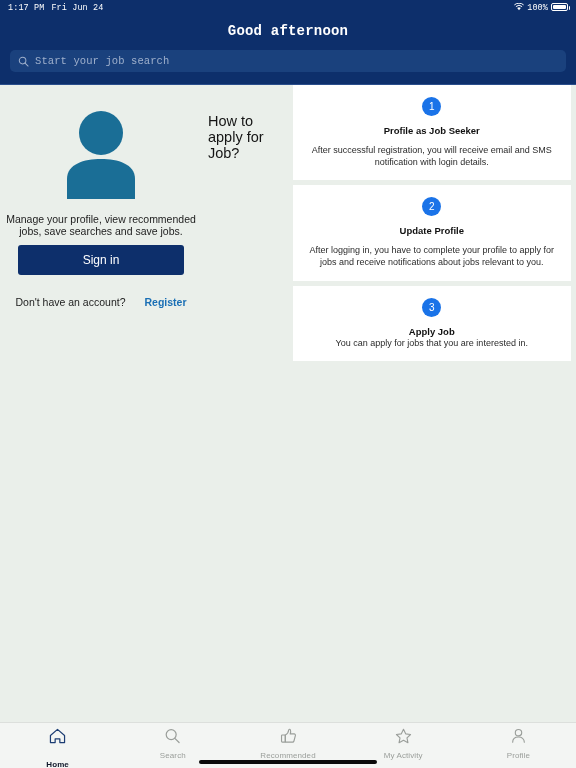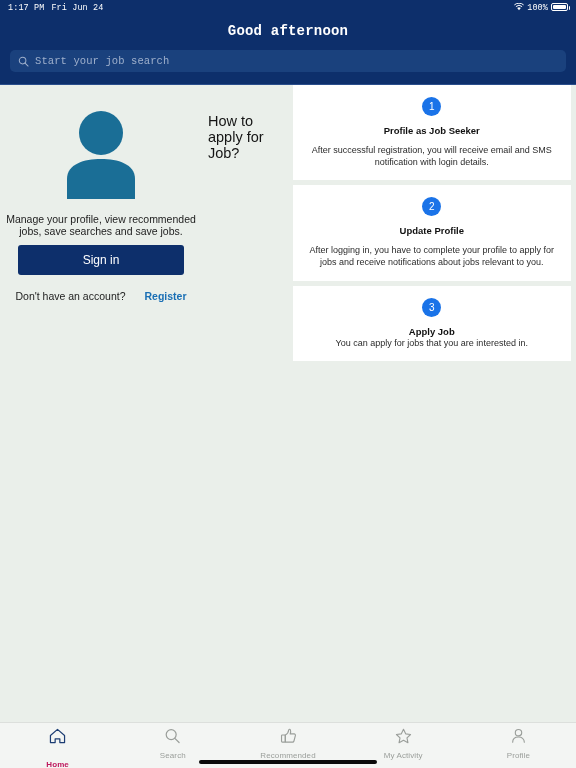--- a/index.html
+++ b/index.html
@@ -88,21 +88,21 @@
   .signin-wrap { width: 100%; padding: 8px 18px 0 18px; }
   .signin-btn {
     width: 100%; height: 30px;
     background: #0d2f6b; color: #ffffff;
     border: none; border-radius: 3px;
     font-family: inherit; font-size: 12px; font-weight: 500;
     cursor: pointer;
     display:flex; align-items:center; justify-content:center;
   }
   .account-row {
-    margin-top: 15px;
+    margin-top: 21px;
     font-size: 10.5px; color: #1c1c1c;
     display: flex; justify-content: space-between; gap: 19px;
   }
   .register-link { color: #1a6fb5; font-weight: bold; cursor: pointer; text-decoration: none; }
 
   .section-title {
     margin: 28px 0 8px 6px;
     font-size: 14.5px; color: #141414; font-weight: normal;
   }
 
@@ -138,21 +138,21 @@
     position: relative;
   }
   .tab {
     flex: 1 1 0;
     display: flex; flex-direction: column; align-items: center;
     padding-top: 5px; gap: 3px;
     cursor: pointer;
   }
   .tab .tab-label { font-size: 8px; letter-spacing: .1px; }
   .tab.inactive { color: #9a9e9a; }
-  .tab.active { color: #be185d; gap: 12px; }
+  .tab.active { color: #0f172a; gap: 12px; }
   .tab.active .tab-label { font-weight: bold; }
   .home-indicator {
     position: absolute;
     bottom: 4px; left: 50%; transform: translateX(-50%);
     width: 178px; height: 4px; border-radius: 2px;
     background: #0a0a0a;
   }
 </style>
 </head>
 <body>

